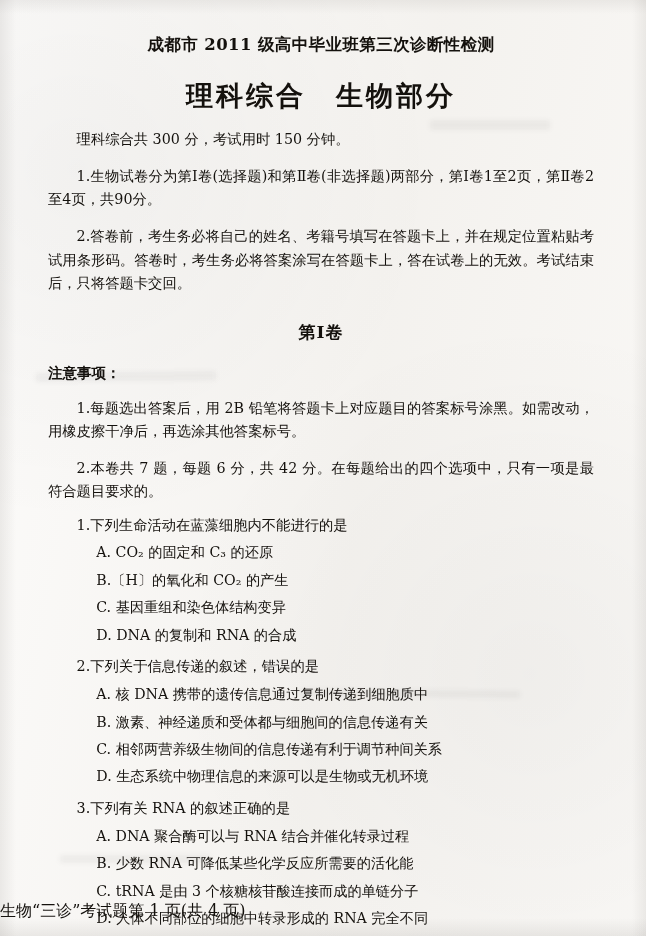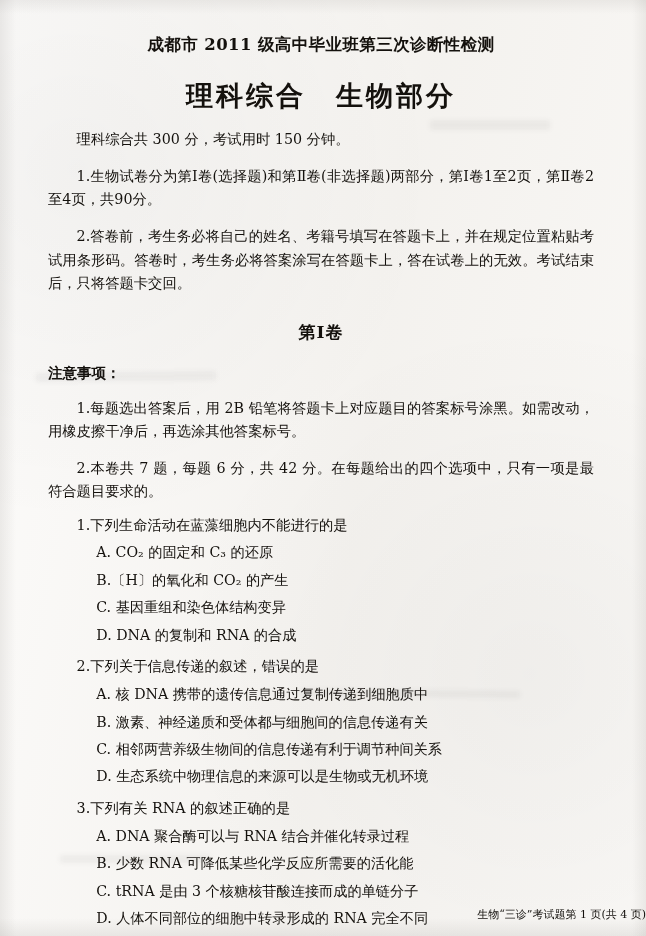--- a/index.html
+++ b/index.html
@@ -85,22 +85,22 @@
     font-size: 14.2px;
     line-height: 1.58;
     margin: 5px 0 0 0;
     padding-left: 3.4em;
   }
   .footer {
     position: absolute;
     left: 0;
     right: 0;
     bottom: 14px;
-    text-align: right;
-    font-size: 11px;
+    text-align: left;
+    font-size: 16px;
   }
   .smear {
     position: absolute;
     pointer-events: none;
     background: rgba(40,36,32,0.05);
     filter: blur(2px);
   }
   .s1 { left: 36px; top: 372px; width: 180px; height: 9px; transform: rotate(-0.6deg); }
   .s2 { left: 300px; top: 690px; width: 220px; height: 7px; transform: rotate(0.5deg); }
   .s3 { left: 60px; top: 855px; width: 150px; height: 8px; }

